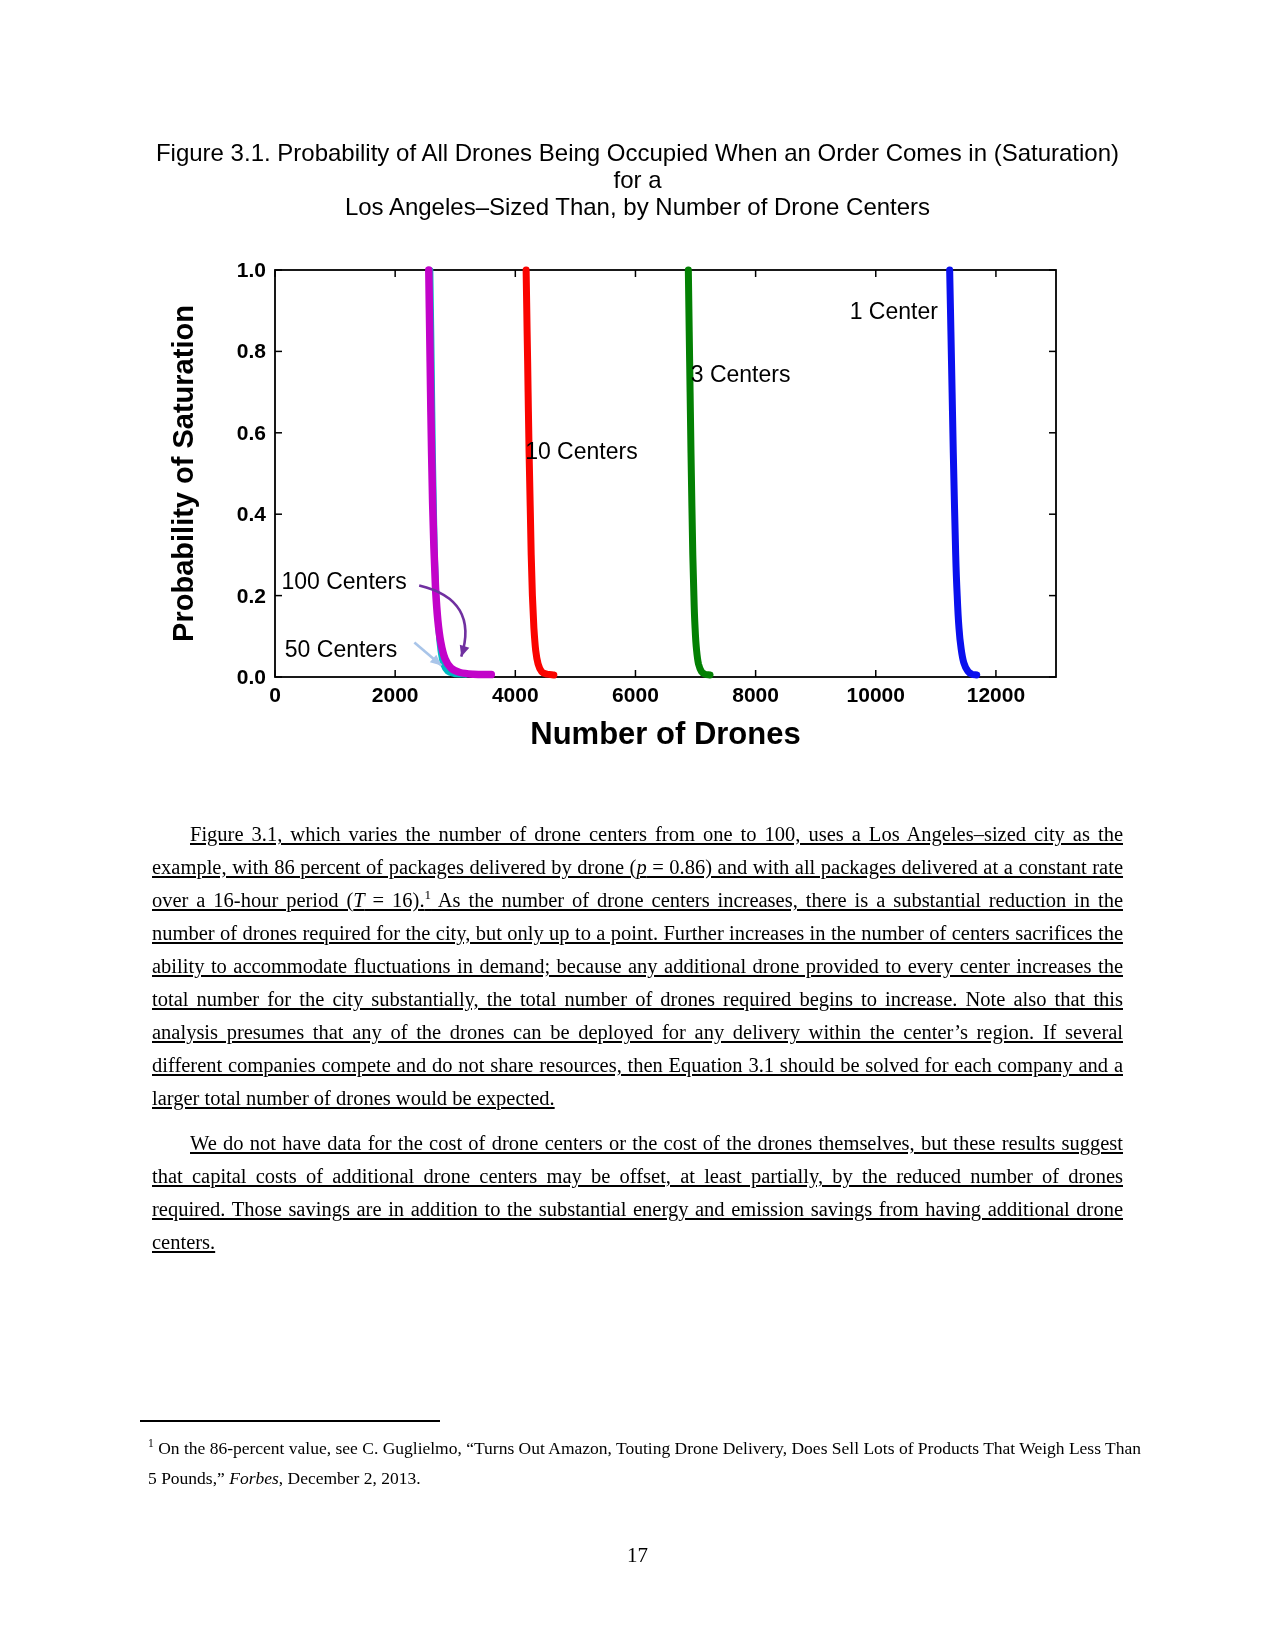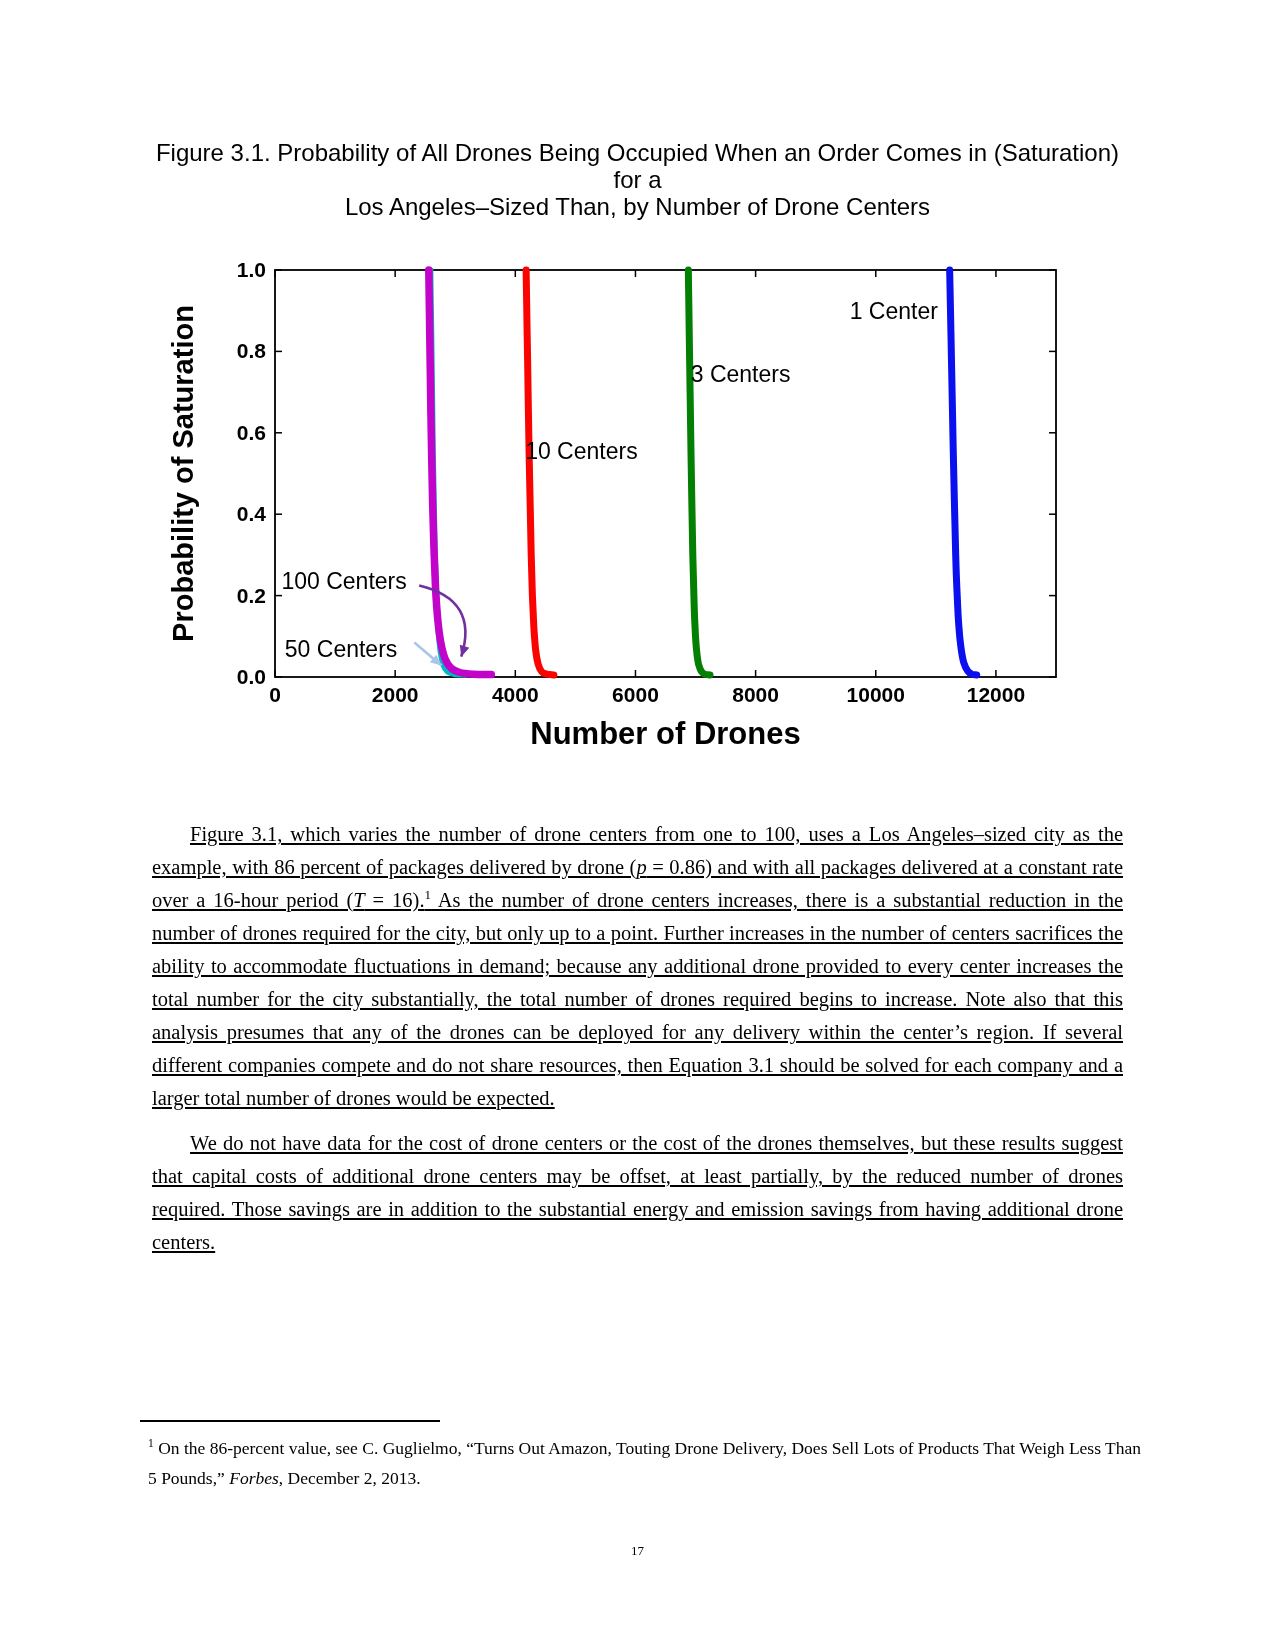--- a/index.html
+++ b/index.html
@@ -24,21 +24,21 @@
     position:absolute; top:1420px; left:140px; width:300px;
     border-top:2px solid #000; height:0;
   }
   .footnote {
     position:absolute; top:1434px; left:148px; width:995px;
     font-size:17.5px; line-height:29.5px; text-align:left;
   }
   .footnote sup { font-size:11.5px; line-height:0; }
   .page-number {
     position:absolute; top:1543px; left:0; width:1275px;
-    text-align:center; font-size:13px;
+    text-align:center; font-size:21px;
   }
   svg text { font-family:"Liberation Sans", sans-serif; fill:#000; }
   .i { font-style:italic; }
 </style>
 </head>
 <body>
 
 <div class="page">
 
   <div class="fig-title">

